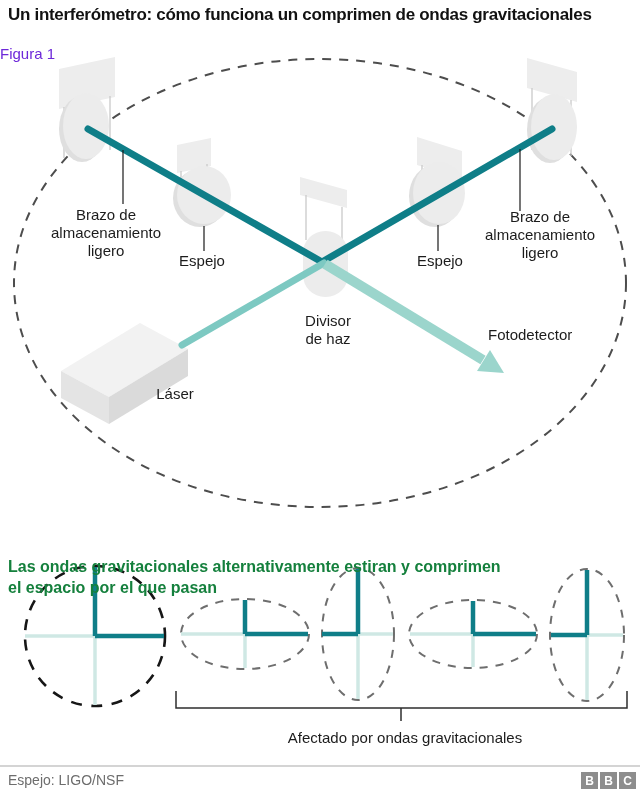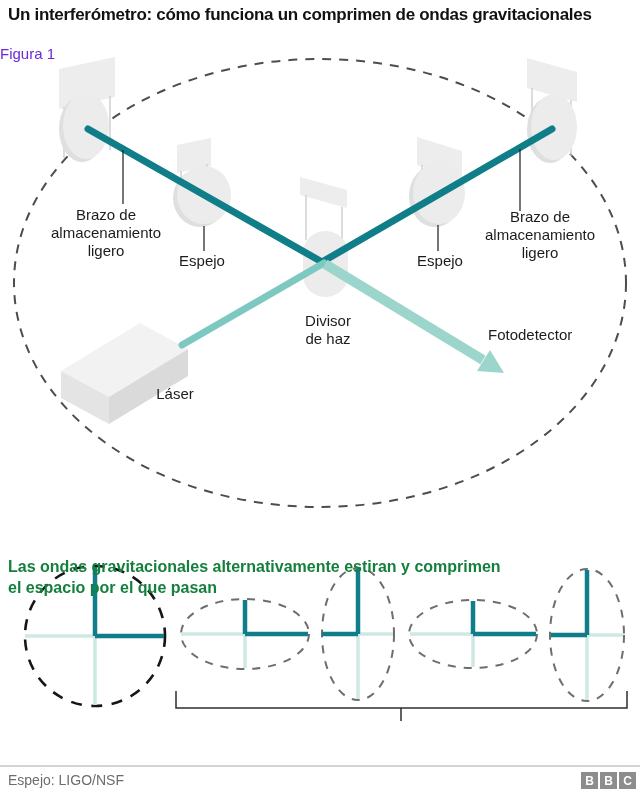--- a/index.html
+++ b/index.html
@@ -170,20 +170,21 @@
   <div class="abs ann" style="left:395px;top:252px;width:90px;">Espejo</div>
   <div class="abs ann" style="left:465px;top:208px;width:150px;">Brazo de
 almacenamiento
 ligero</div>
   <div class="abs ann ann-left" style="left:488px;top:326px;">Fotodetector</div>
   <div class="abs ann" style="left:130px;top:385px;width:90px;">Láser</div>
 
   <div class="abs h2">Las ondas gravitacionales alternativamente estiran y comprimen
 el espacio por el que pasan</div>
 
+  <div class="abs cap" style="left:250px;top:727px;width:310px;text-align:center;">Afectado por ondas gravitacionales</div>
 
   <div class="abs src">Espejo: LIGO/NSF</div>
 
   <div class="bbc">
     <div class="blk">B</div>
     <div class="blk">B</div>
     <div class="blk">C</div>
   </div>
 </div>
 

